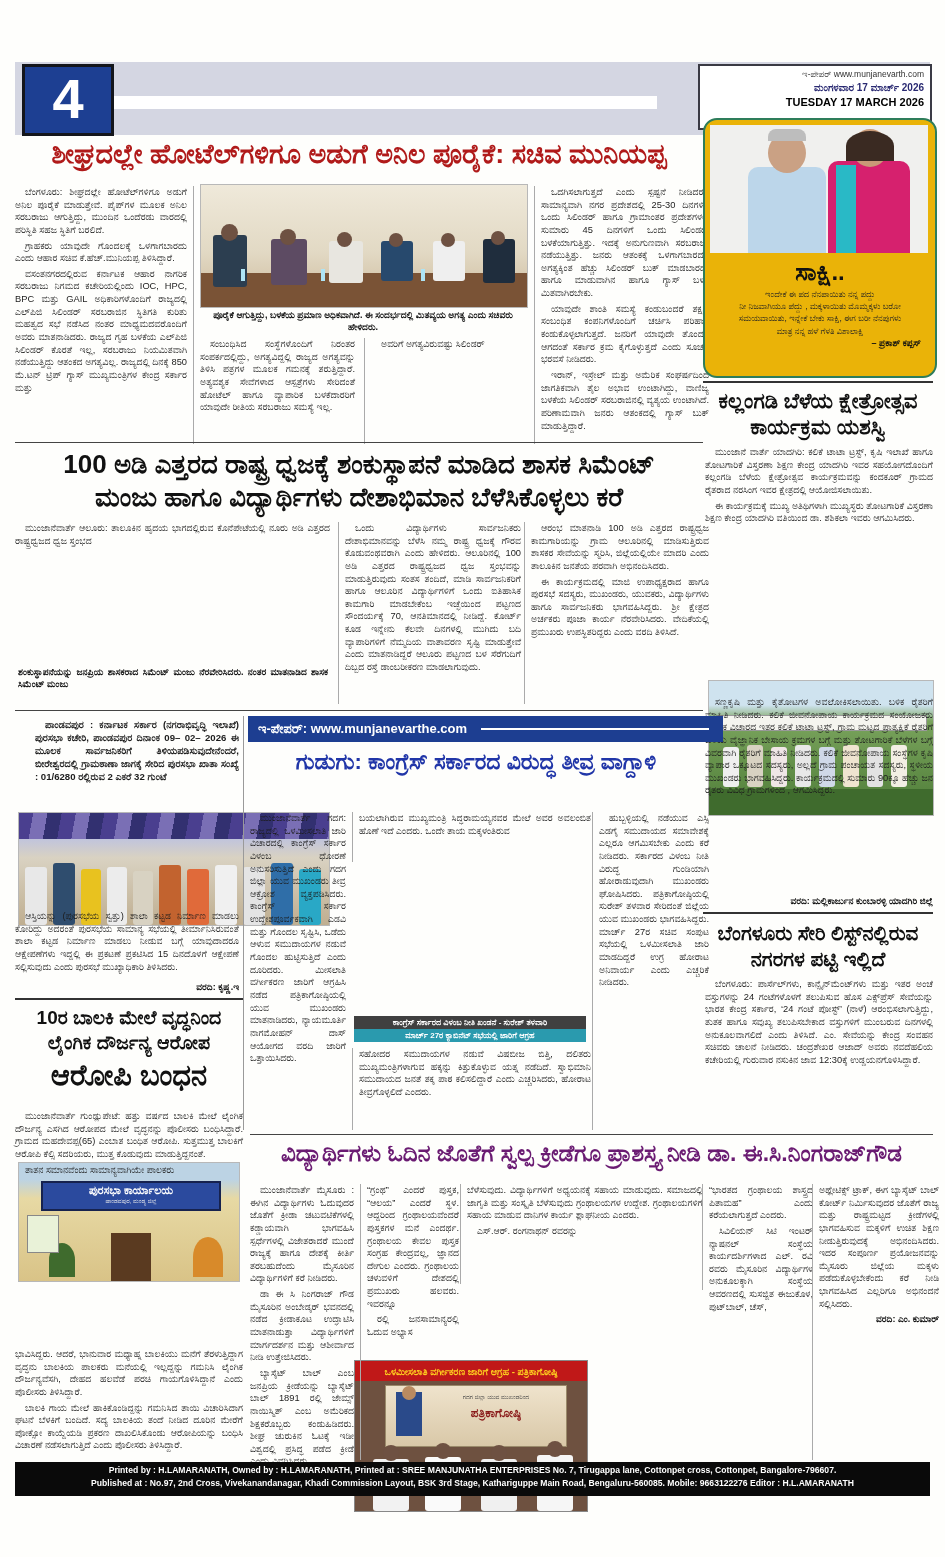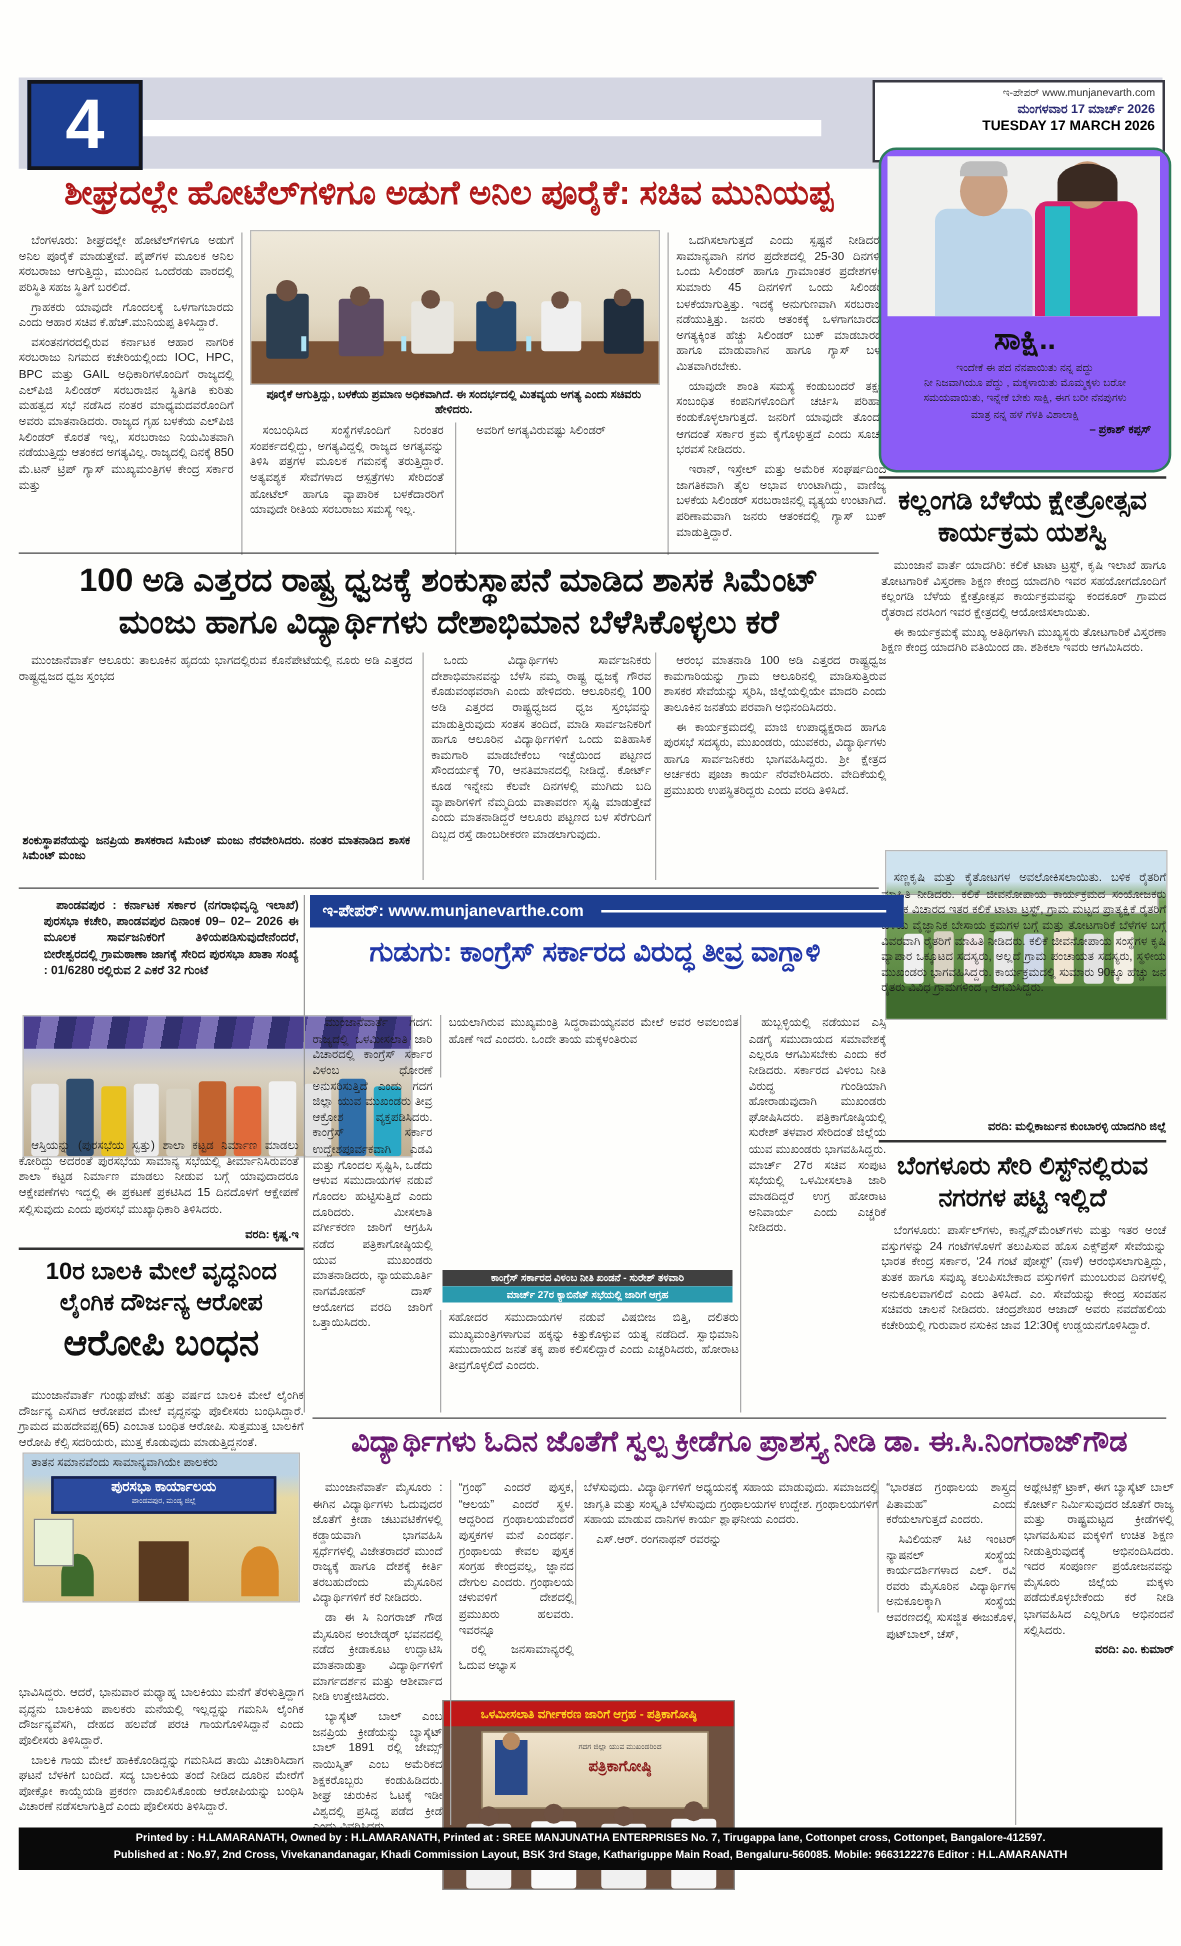--- a/index.html
+++ b/index.html
@@ -18,21 +18,21 @@
   .head-blue{color:#2136a8;font-weight:bold;text-align:center;}
   .head-purple{color:#6a1b72;font-weight:bold;text-align:center;}
   .person{position:absolute;border-radius:3px;}
   .head-dot{position:absolute;border-radius:50%;background:#6e5142;}
   .masthead{background:#d4d6e2;}
   .pagenum{background:#1d3f92;color:#fff;border:3px solid #14161c;
            font-weight:bold;text-align:center;}
   .info-box{background:#fff;border:2px solid #3a3a44;text-align:right;padding:3px 6px;}
   .epaper-bar{background:#1d3e91;color:#fff;display:flex;align-items:center;padding:0 10px;}
   .footer{background:#0a0a0a;color:#fff;text-align:center;font-size:8.6px;font-weight:bold;line-height:1.5;}
-  .saakshi-box{border:2px solid #2e7d5b;border-radius:14px;background:#8b5cf6;overflow:hidden;}
+  .saakshi-box{border:2px solid #2e7d5b;border-radius:14px;background:#eab308;overflow:hidden;}
   .strip{position:absolute;left:0;right:0;color:#fff;text-align:center;font-weight:bold;overflow:hidden;white-space:nowrap;}
 </style>
 </head>
 <body>
 
 <div class="page">
 
   <div class="abs masthead" style="left:15px;top:62px;width:915px;height:73px;">
     <div class="abs" style="left:97px;top:34px;width:545px;height:13px;background:#ffffff;"></div>
     <div class="abs info-box" style="left:683px;top:2px;width:218px;height:56px;">
@@ -276,17 +276,17 @@
     <p style="text-indent:0">“ಭಾರತದ ಗ್ರಂಥಾಲಯ ಶಾಸ್ತ್ರದ ಪಿತಾಮಹ” ಎಂದು ಕರೆಯಲಾಗುತ್ತದೆ ಎಂದರು.</p>
     <p>ಸಿವಿಲಿಯನ್ ಸಿಟಿ ಇಂಟರ್ ನ್ಯಾಷನಲ್ ಸಂಸ್ಥೆಯ ಕಾರ್ಯದರ್ಶಿಗಳಾದ ಎಲ್. ರವಿ ರವರು ಮೈಸೂರಿನ ವಿದ್ಯಾರ್ಥಿಗಳ ಅನುಕೂಲಕ್ಕಾಗಿ ಸಂಸ್ಥೆಯ ಆವರಣದಲ್ಲಿ ಸುಸಜ್ಜಿತ ಈಜುಕೊಳ, ಪುಟ್‌ಬಾಲ್, ಚೆಸ್,</p>
   </div>
 
   <div class="abs bt" style="left:812px;top:1184px;width:120px;height:276px;border-left:1px solid #aaa;padding-left:6px;">
     <p style="text-indent:0">ಅಥ್ಲೇಟಿಕ್ಸ್ ಟ್ರಾಕ್, ಈಗ ಬ್ಯಾಸ್ಕೆಟ್ ಬಾಲ್ ಕೋರ್ಟ್ ನಿರ್ಮಿಸುವುದರ ಜೊತೆಗೆ ರಾಜ್ಯ ಮತ್ತು ರಾಷ್ಟ್ರಮಟ್ಟದ ಕ್ರೀಡೆಗಳಲ್ಲಿ ಭಾಗವಹಿಸುವ ಮಕ್ಕಳಿಗೆ ಉಚಿತ ಶಿಕ್ಷಣ ನೀಡುತ್ತಿರುವುದಕ್ಕೆ ಅಭಿನಂದಿಸಿದರು. ಇದರ ಸಂಪೂರ್ಣ ಪ್ರಯೋಜನವನ್ನು ಮೈಸೂರು ಜಿಲ್ಲೆಯ ಮಕ್ಕಳು ಪಡೆದುಕೊಳ್ಳಬೇಕೆಂದು ಕರೆ ನೀಡಿ ಭಾಗವಹಿಸಿದ ಎಲ್ಲರಿಗೂ ಅಭಿನಂದನೆ ಸಲ್ಲಿಸಿದರು.</p>
     <p class="byline" style="text-indent:0">ವರದಿ: ಎಂ. ಕುಮಾರ್</p>
   </div>
 
   <div class="abs footer" style="left:15px;top:1462px;width:915px;height:32px;padding-top:2px;">
-    <div>Printed by : H.LAMARANATH, Owned by : H.LAMARANATH, Printed at : SREE MANJUNATHA ENTERPRISES No. 7, Tirugappa lane, Cottonpet cross, Cottonpet, Bangalore-412597.</div>
+    <div>Printed by : H.LAMARANATH, Owned by : H.LAMARANATH, Printed at : SREE MANJUNATHA ENTERPRISES No. 7, Tirugappa lane, Cottonpet cross, Cottonpet, Bangalore-796607.</div>
     <div>Published at : No.97, 2nd Cross, Vivekanandanagar, Khadi Commission Layout, BSK 3rd Stage, Kathariguppe Main Road, Bengaluru-560085. Mobile: 9663122276 Editor : H.L.AMARANATH</div>
   </div>
 
 </div>
 
 </body></html>

